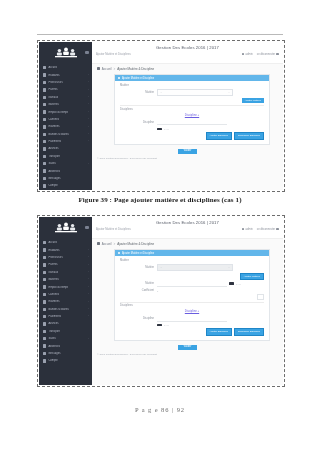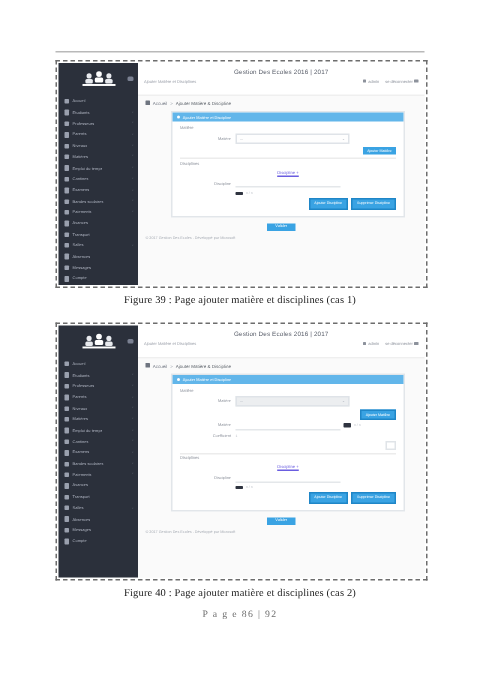--- a/index.html
+++ b/index.html
@@ -189,21 +189,21 @@
   .foot{
     margin-top:3px;padding-left:5px;
     font-family:"Liberation Sans", sans-serif;
     font-size:2.5px;color:#a9aeb6;
   }
 
   
   .caption{
     position:absolute;left:0;width:320px;text-align:center;
     font-family:"Liberation Serif", serif;
-    font-weight:normal;font-size:7px;color:#1a1a1a;
+    font-weight:bold;font-size:7px;color:#1a1a1a;
     letter-spacing:.1px;
   }
   .cap1{top:196px;}
   .cap2{top:391px;}
 
   .pagefoot{
     position:absolute;left:0;width:320px;text-align:center;top:406px;
     font-family:"Liberation Serif", serif;
     font-size:6.5px;color:#6f6f6f;letter-spacing:.9px;
   }
@@ -598,17 +598,16 @@
 
         <div class="submit-wrap">
           <button class="btn-submit">Valider</button>
         </div>
         <div class="foot">© 2017 Gestion Des Ecoles . Développé par Microsoft</div>
       </div>
 
     </div>
   </div>
 
-  <div class="caption cap2">Figure 40 : Page ajouter matière et disciplines (cas 2)</div>
 
   <div class="pagefoot">P a g e  86 | 92</div>
 
 </div>
 
 </body></html>

